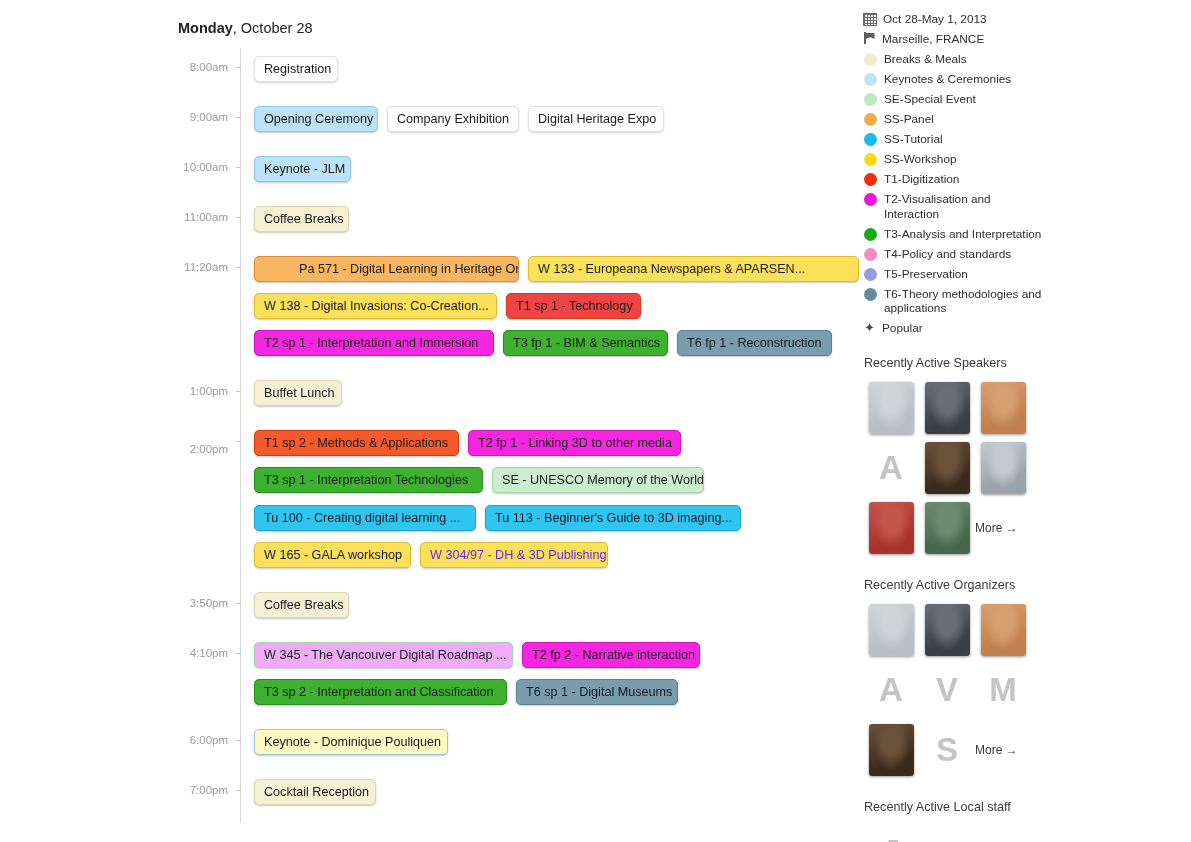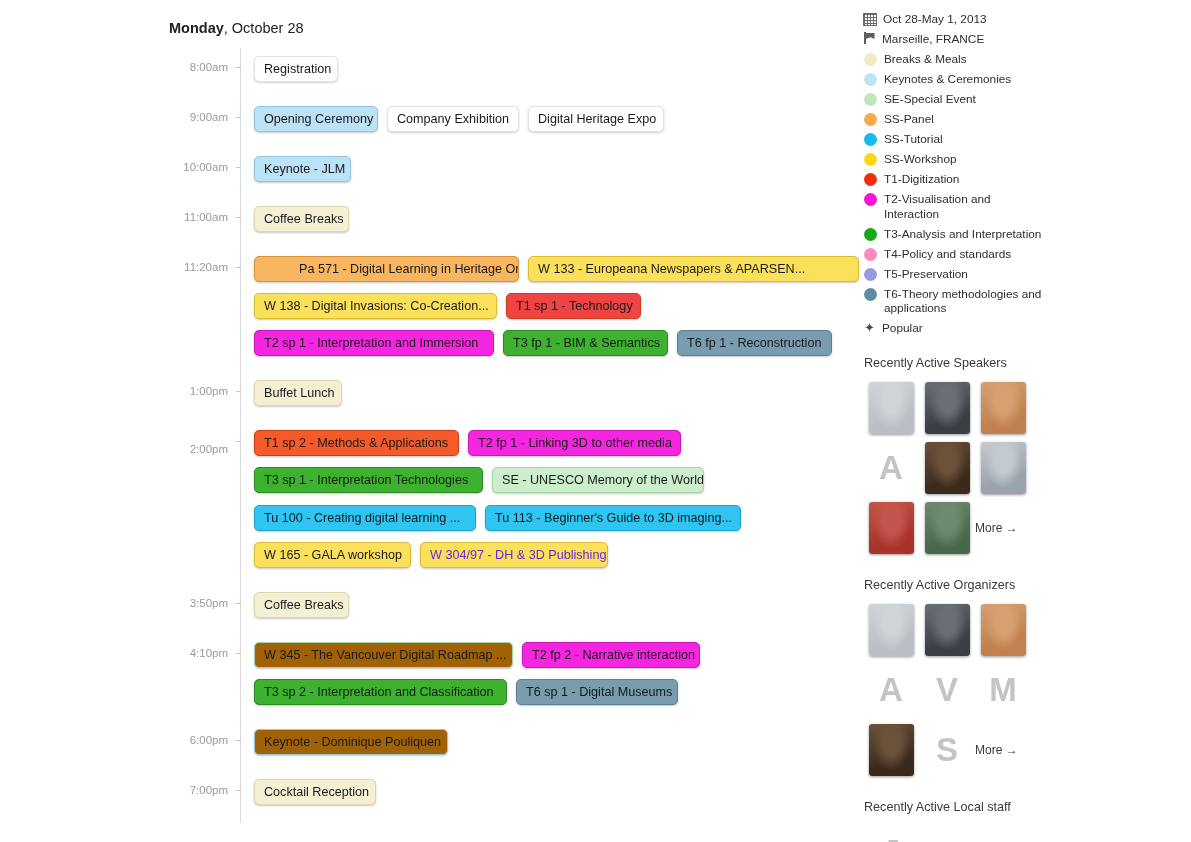--- a/index.html
+++ b/index.html
@@ -21,21 +21,21 @@
   
   #schedule {
     position: absolute;
     left: 0;
     top: 0;
     width: 860px;
     height: 842px;
   }
   #day-header {
     position: absolute;
-    left: 169px;
+    left: 178px;
     top: 20px;
     font-size: 14.5px;
     color: #222;
     white-space: nowrap;
   }
   #day-header .dow { font-weight: bold; }
   #day-header .rest { font-weight: normal; }
 
   #timeline-axis {
     position: absolute;
@@ -267,29 +267,29 @@
           <div class="chips"><div class="chip" style="background: rgb(251, 224, 92); border-color: rgb(220, 189, 44); color: rgb(26, 26, 26); width: 157px;">W 165 - GALA workshop</div><div class="chip" style="background: rgb(251, 224, 92); border-color: rgb(220, 189, 44); color: #6d28d9; width: 188px;">W 304/97 - DH &amp; 3D Publishing</div></div>
         </div>
         <div class="row" style="top: 592px;">
           <div class="time-label" style="top: 5px;">3:50pm</div>
           <div class="tick" style="top: 11px;"></div>
           <div class="chips"><div class="chip" style="background: rgb(245, 239, 212); border-color: rgb(223, 214, 176); color: rgb(26, 26, 26); width: 95px;">Coffee Breaks</div></div>
         </div>
         <div class="row" style="top: 642px;">
           <div class="time-label" style="top: 5px;">4:10pm</div>
           <div class="tick" style="top: 11px;"></div>
-          <div class="chips"><div class="chip" style="background: #a16207; border-color: rgb(167, 214, 166); color: rgb(26, 26, 26); width: 259px;">W 345 - The Vancouver Digital Roadmap ...</div><div class="chip" style="background: rgb(245, 38, 224); border-color: rgb(206, 20, 188); color: rgb(26, 26, 26); width: 178px;">T2 fp 2 - Narrative interaction</div></div>
+          <div class="chips"><div class="chip" style="background: #f0abfc; border-color: rgb(167, 214, 166); color: rgb(26, 26, 26); width: 259px;">W 345 - The Vancouver Digital Roadmap ...</div><div class="chip" style="background: rgb(245, 38, 224); border-color: rgb(206, 20, 188); color: rgb(26, 26, 26); width: 178px;">T2 fp 2 - Narrative interaction</div></div>
         </div>
         <div class="row" style="top: 679px;">
           <div class="chips"><div class="chip" style="background: rgb(63, 177, 49); border-color: rgb(43, 138, 33); color: rgb(16, 32, 13); width: 253px;">T3 sp 2 - Interpretation and Classification</div><div class="chip" style="background: rgb(122, 156, 175); border-color: rgb(93, 128, 143); color: rgb(17, 26, 31); width: 162px;">T6 sp 1 - Digital Museums</div></div>
         </div>
         <div class="row" style="top: 729px;">
           <div class="time-label" style="top: 5px;">6:00pm</div>
           <div class="tick" style="top: 11px;"></div>
-          <div class="chips"><div class="chip" style="background: #a16207; border-color: rgb(147, 199, 224); color: rgb(26, 26, 26); width: 194px;">Keynote - Dominique Pouliquen</div></div>
+          <div class="chips"><div class="chip" style="background: #fef9c3; border-color: rgb(147, 199, 224); color: rgb(26, 26, 26); width: 194px;">Keynote - Dominique Pouliquen</div></div>
         </div>
         <div class="row" style="top: 779px;">
           <div class="time-label" style="top: 5px;">7:00pm</div>
           <div class="tick" style="top: 11px;"></div>
           <div class="chips"><div class="chip" style="background: rgb(245, 239, 212); border-color: rgb(223, 214, 176); color: rgb(26, 26, 26); width: 122px;">Cocktail Reception</div></div>
         </div>
       </div>
   </div>
 
   <div id="sidebar">

